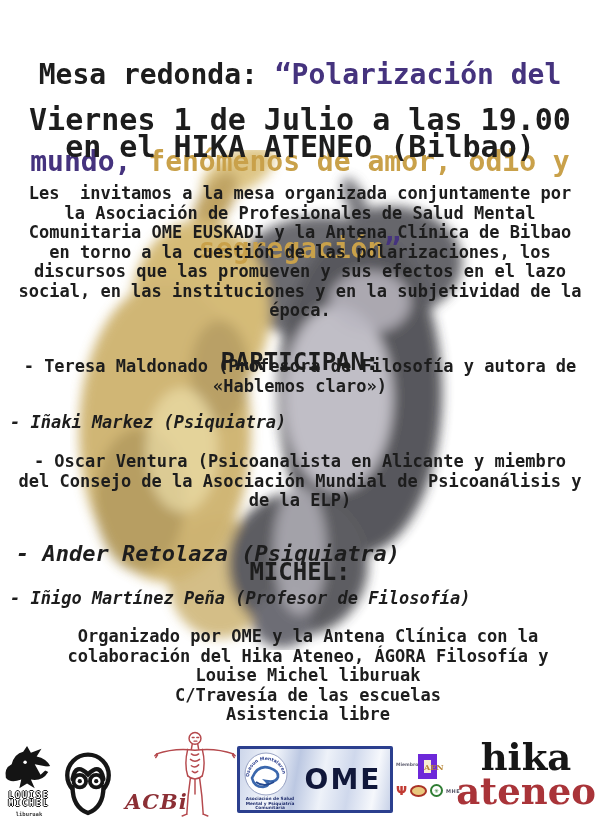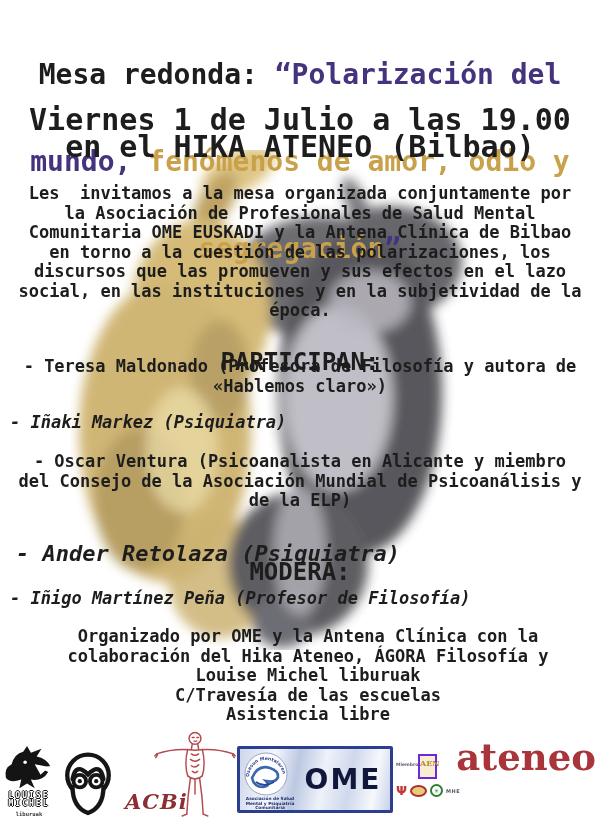--- a/index.html
+++ b/index.html
@@ -49,21 +49,21 @@
   #ome-emblem{position:absolute;left:3px;top:2px;width:46px;height:46px;}
   #ome-caption{position:absolute;left:1px;top:48px;width:58px;font-size:4.3px;line-height:4.6px;
                color:#22306e;text-align:center;font-family:"DejaVu Sans","Liberation Sans",sans-serif;}
   #ome-label{position:absolute;left:56px;top:14px;width:94px;text-align:center;
              font-family:"DejaVu Sans","Liberation Sans",sans-serif;font-weight:bold;
              font-size:28px;color:#10173a;letter-spacing:2px;}
   #mini-logos{left:396px;top:30px;width:64px;height:52px;
               font-family:"DejaVu Sans","Liberation Sans",sans-serif;}
   #member-label{position:absolute;left:0px;top:8px;font-size:4.5px;color:#667;}
   #aen-box{position:absolute;left:22px;top:0px;width:19px;height:25px;box-sizing:border-box;
-           border:2px solid #6d28d9;background:#f7edd3;color:#b8893b;
+           border:6px solid #6d28d9;background:#f7edd3;color:#b8893b;
            font-family:"DejaVu Serif",serif;font-weight:bold;font-size:8px;line-height:9px;
            text-align:center;padding-top:3px;}
   .minirow{position:absolute;top:30px;display:flex;align-items:center;gap:3px;left:0px;}
   #psi-mark{color:#c13b33;font-size:13px;line-height:13px;font-weight:bold;}
   #wpa-oval{width:17px;height:12px;border-radius:50%;background:#e9c97e;border:2px solid #a93226;
             box-sizing:border-box;}
   #green-circle{width:13px;height:13px;border-radius:50%;border:2px solid #2f7d33;box-sizing:border-box;
                 background:#fff;color:#2f7d33;font-size:6px;line-height:9px;text-align:center;}
   #mhe-mark{font-size:5px;color:#556;font-weight:bold;letter-spacing:.5px;}
   #hika{left:452px;top:16px;width:148px;text-align:center;
@@ -131,21 +131,21 @@
   <div class="abs center h-participan textlayer">PARTICIPAN:</div>
 
   <div class="abs center item-teresa textlayer">- Teresa Maldonado (Profesora de Filosofía y autora de
 «Hablemos claro»)</div>
   <div class="abs leftline item-inaki textlayer">- Iñaki Markez (Psiquiatra)</div>
   <div class="abs center item-oscar textlayer">- Oscar Ventura (Psicoanalista en Alicante y miembro
 del Consejo de la Asociación Mundial de Psicoanálisis y
 de la ELP)</div>
   <div class="abs leftline item-ander textlayer">- Ander Retolaza (Psiquiatra)</div>
 
-  <div class="abs center h-modera textlayer">MODERA:</div>
+  <div class="abs center h-modera textlayer">MICHEL:</div>
   <div class="abs leftline item-inigo textlayer">- Iñigo Martínez Peña (Profesor de Filosofía)</div>
 
   <div class="abs center organizer textlayer">Organizado por OME y la Antena Clínica con la
 colaboración del Hika Ateneo, ÁGORA Filosofía y
 Louise Michel liburuak
 C/Travesía de las escuelas
 Asistencia libre</div>
 
   <div id="footer">
 
@@ -210,17 +210,18 @@
       <span id="aen-box">AEN</span>
       <span class="minirow">
         <span id="psi-mark">Ψ</span>
         <span id="wpa-oval"></span>
         <span id="green-circle">✳</span>
         <span id="mhe-mark">MHE</span>
       </span>
     </div>
 
     <div id="hika" class="flogo">
+      <span class="hk1">hika</span>
       <span class="hk2">ateneo</span>
     </div>
 
   </div>
 </div>
 
 </body></html>

